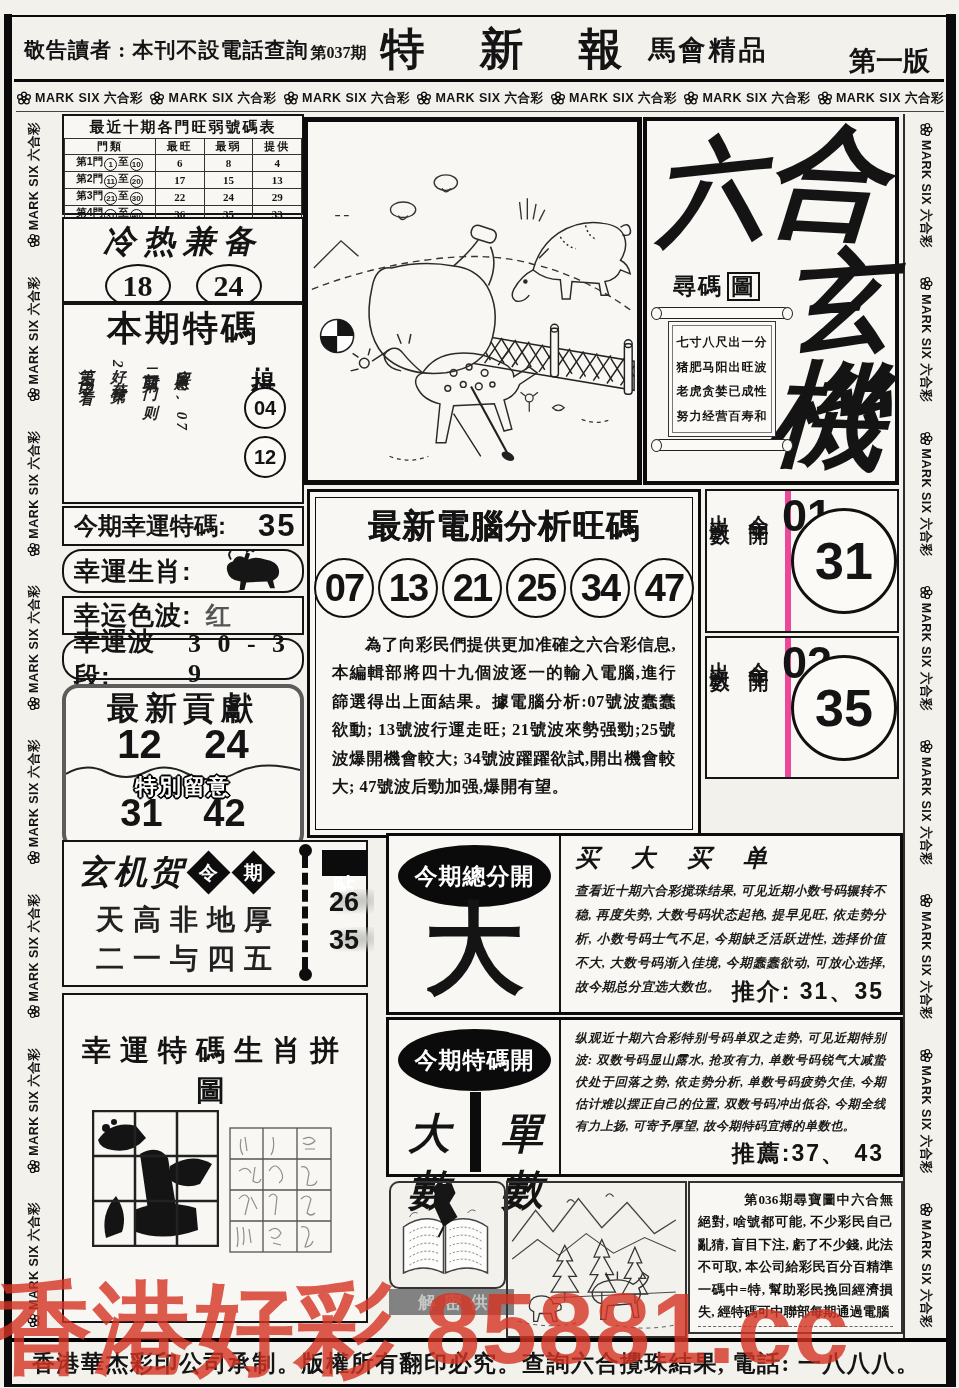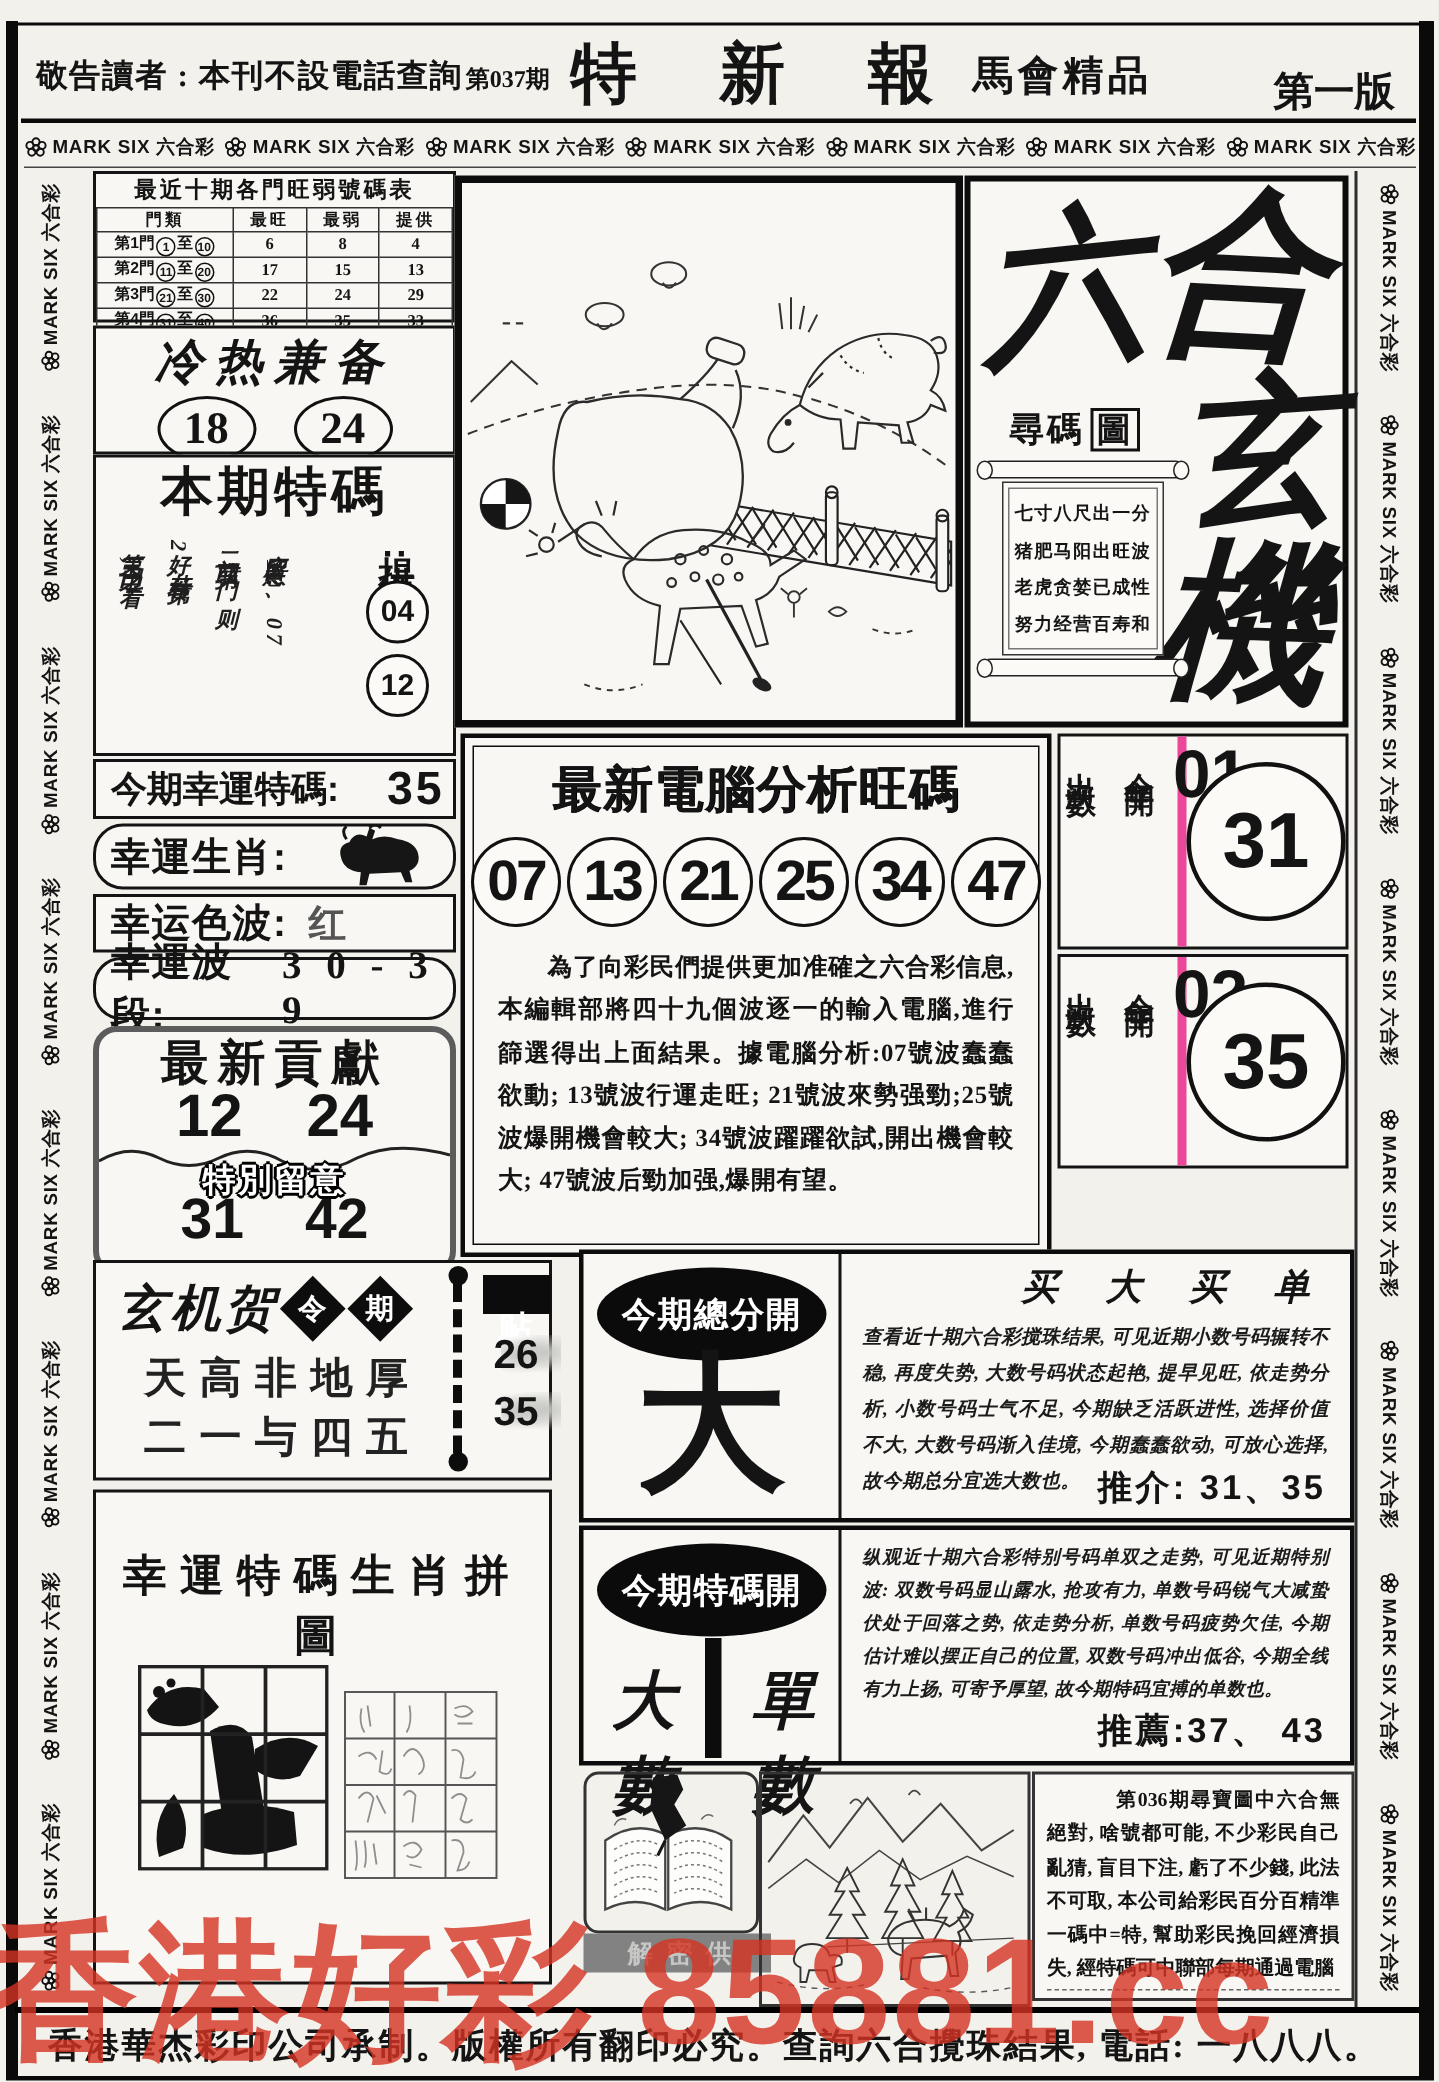--- a/index.html
+++ b/index.html
@@ -151,21 +151,21 @@
   .cb-circle{width:100px;height:100px;border:3px solid #111;border-radius:50%;display:flex;align-items:center;
              justify-content:center;font:700 52px "Liberation Sans",sans-serif;background:#fbfaf7;}
 
   
   .split-box{position:absolute;left:386px;width:517px;border:3px solid #0c0c0c;background:#f8f7f3;display:flex;box-sizing:border-box;}
   .sb-left{width:172px;border-right:2.5px solid #141414;position:relative;box-sizing:border-box;}
   .sb-right{flex:1;position:relative;padding:6px 14px 34px 14px;}
   .badge{position:absolute;left:9px;top:9px;width:153px;height:62px;background:#0b0b0b;color:#fff;border-radius:50%;
          display:flex;align-items:center;justify-content:center;font:800 23px "Liberation Sans",sans-serif;letter-spacing:1px;}
   .big-pick{position:absolute;left:0;right:0;top:64px;text-align:center;font:900 100px/1 "Liberation Serif",serif;}
-  .hw-title{text-align:right;font:italic 700 24px "Liberation Serif",serif;letter-spacing:13px;margin:0 0 5px 0;white-space:nowrap;}
+  .hw-title{text-align:left;font:italic 700 24px "Liberation Serif",serif;letter-spacing:13px;margin:0 0 5px 0;white-space:nowrap;}
   .hw-para{font:italic 600 12.8px/1.88 "Liberation Serif",serif;color:#1b1b1b;text-align:justify;letter-spacing:0.4px;}
   .recommend{position:absolute;right:16px;bottom:5px;font:800 23px "Liberation Sans",sans-serif;letter-spacing:2px;}
   .sp-bar{position:absolute;left:81px;top:72px;width:11px;height:80px;background:#0c0c0c;}
   .sp-a{position:absolute;left:0px;top:86px;width:80px;text-align:center;font:italic 900 42px "Liberation Serif",serif;}
   .sp-b{position:absolute;right:0px;top:86px;width:74px;text-align:center;font:italic 900 42px "Liberation Serif",serif;}
 
   
   #tr-book{left:389px;top:1181px;width:113px;height:104px;border:2px solid #333;border-radius:10px;}
   #tr-label{left:389px;top:1289px;width:113px;height:26px;background:#828282;display:flex;align-items:center;
             justify-content:center;font:700 17px "Liberation Serif",serif;letter-spacing:9px;color:#c6c6c4;padding-left:12px;}

